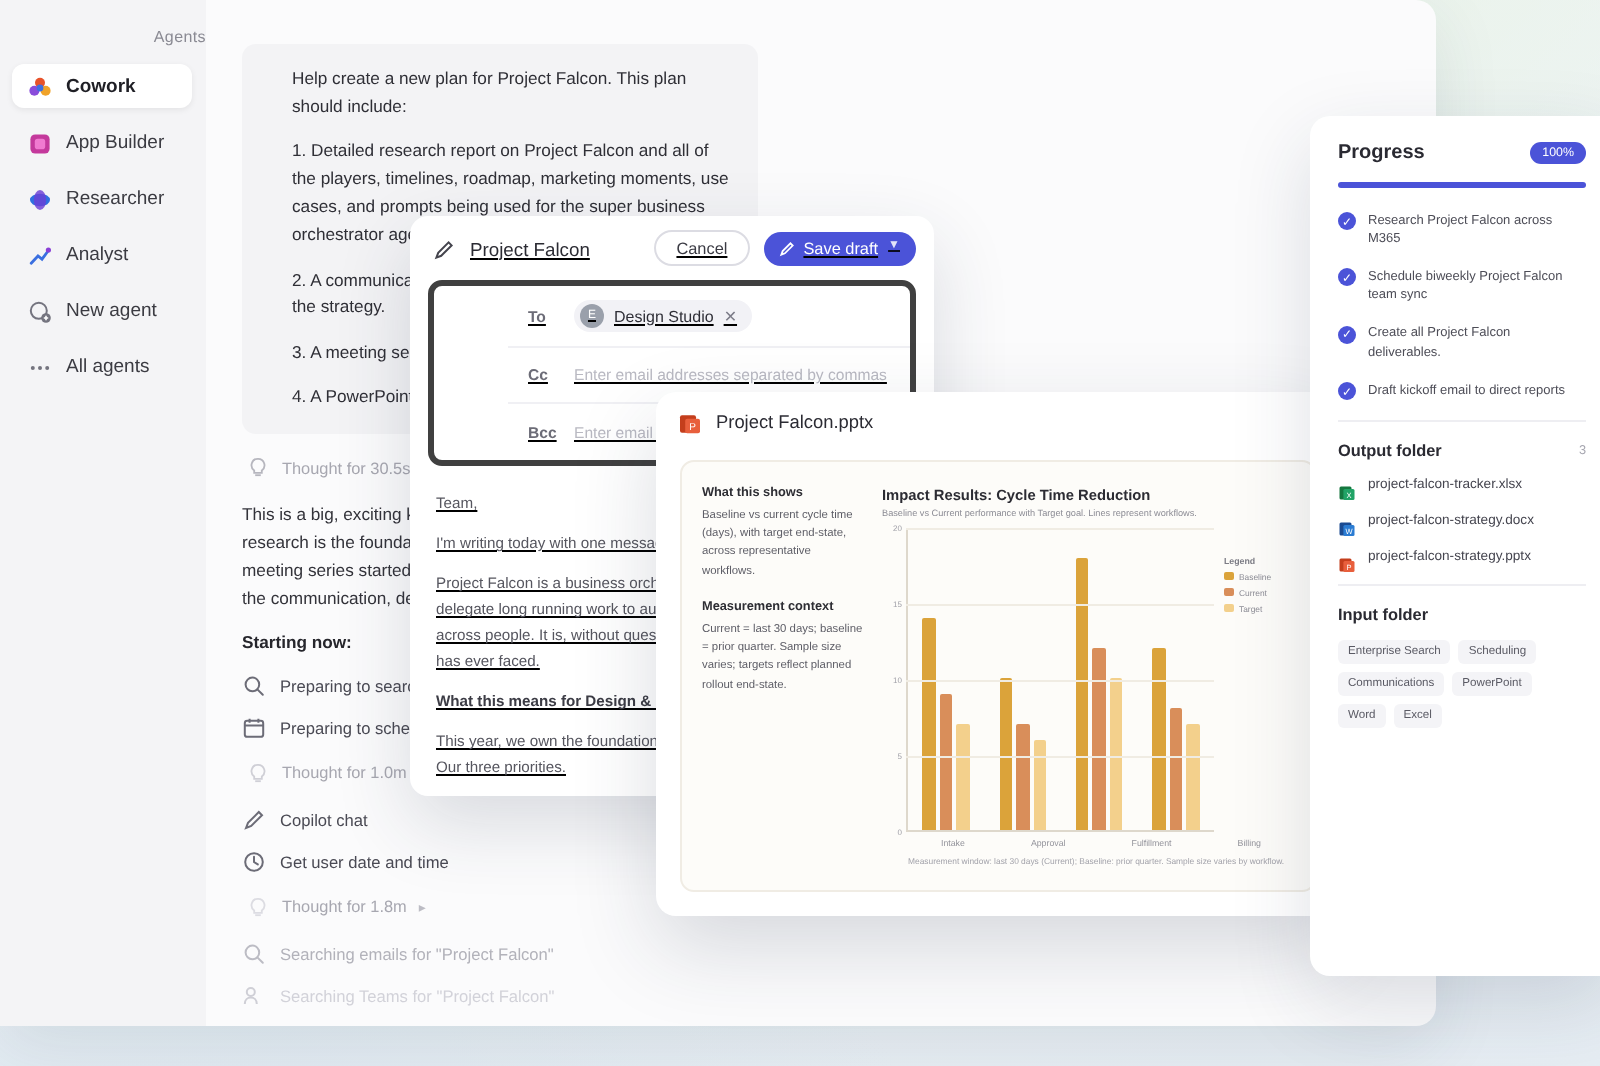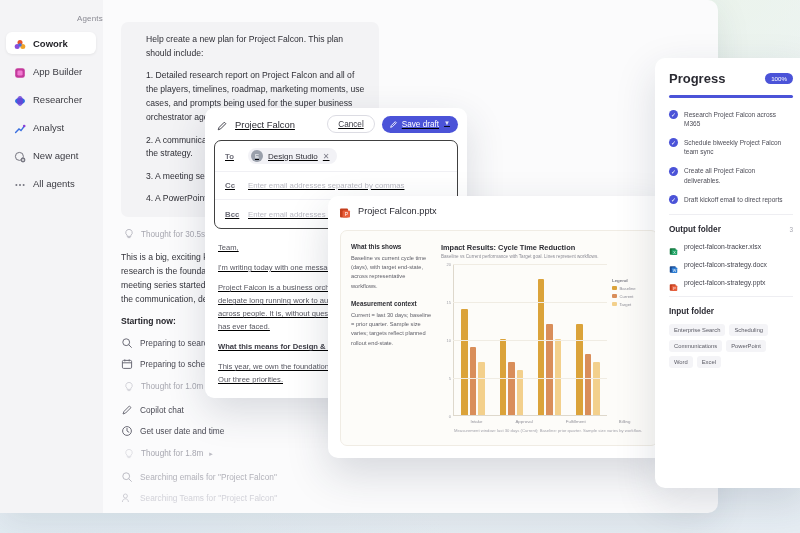--- a/index.html
+++ b/index.html
@@ -86,21 +86,21 @@
     border:1px solid #dcdce3; border-radius:11px; padding:3.5px 10px;
     cursor:pointer;
   }
   .btn-save {
     display:flex; gap:4px;
     font-size:8.2px; color:#fff; background:#4b53d8;
     border-radius:11px; padding:4px 8px 4px 7px; cursor:pointer;
   }
   .btn-save .caret { font-size:6px; opacity:.85; margin-left:1px; }
 
-  .fields { margin:0 9px; border:1px solid #404040; border-radius:7px; overflow:hidden; }
+  .fields { margin:0 9px; border:3px solid #404040; border-radius:7px; overflow:hidden;padding-left:37px; }
   .field-row {
     display:flex; align-items:center; gap:7px;
     padding:7px 10px; border-bottom:1px solid #f0f0f4; min-height:28px;
   }
   .field-row:last-child { border-bottom:none; }
   .field-key { font-size:7.8px; color:#6c6c77; font-weight:bold; width:16px; }
   .field-ph { font-size:7.8px; color:#b9b9c2; }
   .chip {
     display:flex; align-items:center; gap:5px;
     background:#f2f2f6; border-radius:11px; padding:2px 7px 2px 3px;
@@ -166,21 +166,21 @@
   .ch-note { font-size:4.2px; color:#a3a3ab; margin-top:4px; margin-left:13px; }
 
   
   .progress-panel {
     position:absolute; left:655px; top:58px; width:152px; height:430px;
     background:#ffffff; border-radius:10px 0 0 10px;
     box-shadow:0 14px 40px rgba(35,48,72,.15);
     padding:13px 14px; overflow:hidden;
   }
   .pp-head { display:flex; align-items:center; justify-content:space-between; }
-  .pp-title { font-size:13px; font-weight:bold; color:#2a2a32; }
+  .pp-title { font-size:10px; font-weight:bold; color:#2a2a32; }
   .pp-badge {
     background:#4b53d8; color:#fff; font-size:6.2px;
     border-radius:8px; padding:2px 6px;
   }
   .pbar { height:2.5px; background:#4b53d8; border-radius:2px; margin:9px 0 12px; }
   .task { display:flex; align-items:flex-start; gap:6px; margin-bottom:10px; }
   .check {
     width:9px; height:9px; flex:0 0 9px; border-radius:50%;
     background:#4b53d8; color:#fff; font-size:6px;
     display:flex; align-items:center; justify-content:center; margin-top:.5px;

